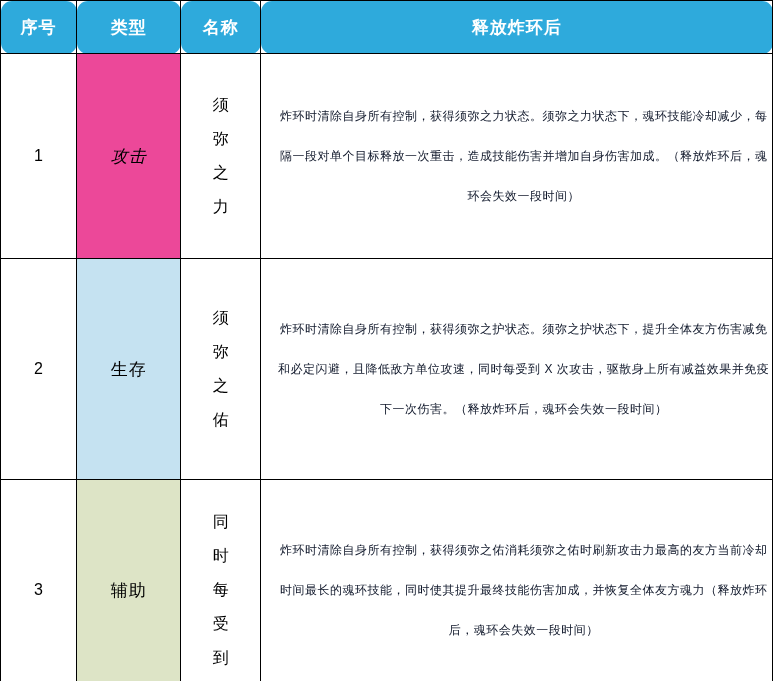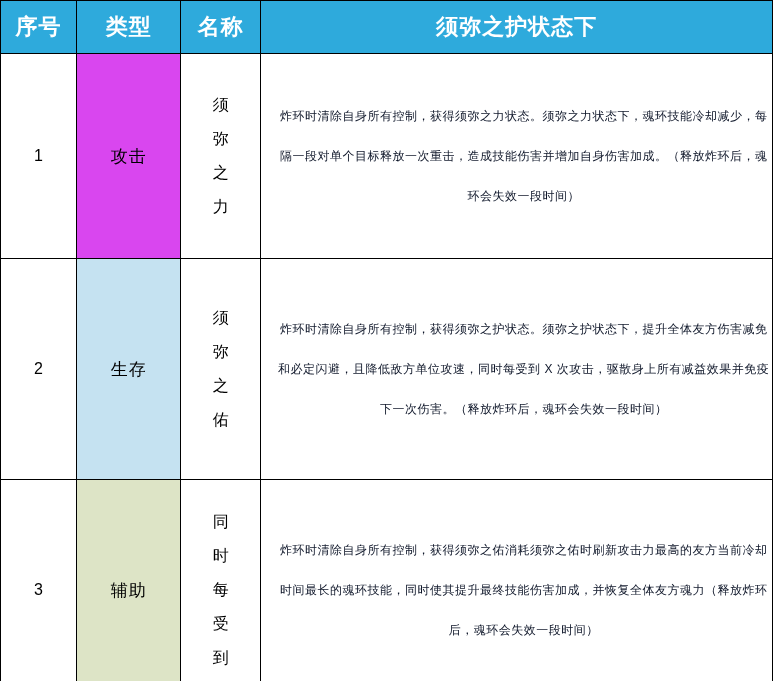--- a/index.html
+++ b/index.html
@@ -28,23 +28,24 @@
   }
   table.spec th, table.spec td {
     border: 1px solid #000000;
     vertical-align: middle;
     text-align: center;
   }
   thead th {
     background: #2eaadc;
     color: #ffffff;
     font-weight: bold;
-    font-size: 22px;
+    font-size: 17px;
     height: 50px;
     letter-spacing: 1px;
+    border-radius: 11px;
   }
   col.c-idx { width: 76px; }
   col.c-type { width: 104px; }
   col.c-name { width: 80px; }
   col.c-desc { width: 511px; }
 
   td.idx {
     font-size: 16px;
     color: #000000;
     background: #ffffff;
@@ -108,27 +109,27 @@
       <col class="c-idx">
       <col class="c-type">
       <col class="c-name">
       <col class="c-desc">
     </colgroup>
     <thead>
       <tr>
         <th>序号</th>
         <th>类型</th>
         <th>名称</th>
-        <th>须弥之护状态下</th>
+        <th>释放炸环后</th>
       </tr>
     </thead>
     <tbody>
       <tr class="r1">
         <td class="idx">1</td>
-        <td class="type" style="background-color: #d946ef;">攻击</td>
+        <td class="type" style="background-color: #ec4899; font-style: italic;">攻击</td>
         <td class="name"><span class="vtext">须弥之力</span></td>
         <td class="desc">炸环时清除自身所有控制，获得须弥之力状态。须弥之力状态下，魂环技能冷却减少，每隔一段对单个目标释放一次重击，造成技能伤害并增加自身伤害加成。（释放炸环后，魂环会失效一段时间）</td>
       </tr>
       <tr class="r2">
         <td class="idx">2</td>
         <td class="type" style="background-color: rgb(197, 226, 241); margin-left: 32px;">生存</td>
         <td class="name"><span class="vtext">须弥之佑</span></td>
         <td class="desc">炸环时清除自身所有控制，获得须弥之护状态。须弥之护状态下，提升全体友方伤害减免和必定闪避，且降低敌方单位攻速，同时每受到 X 次攻击，驱散身上所有减益效果并免疫下一次伤害。（释放炸环后，魂环会失效一段时间）</td>
       </tr>
       <tr class="r3">

